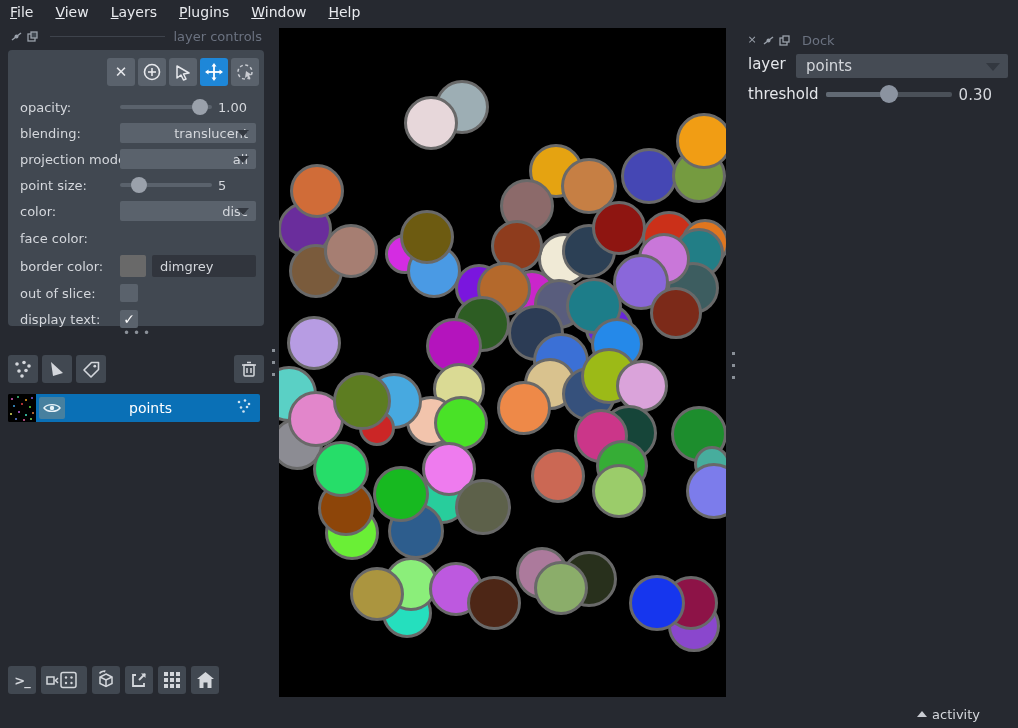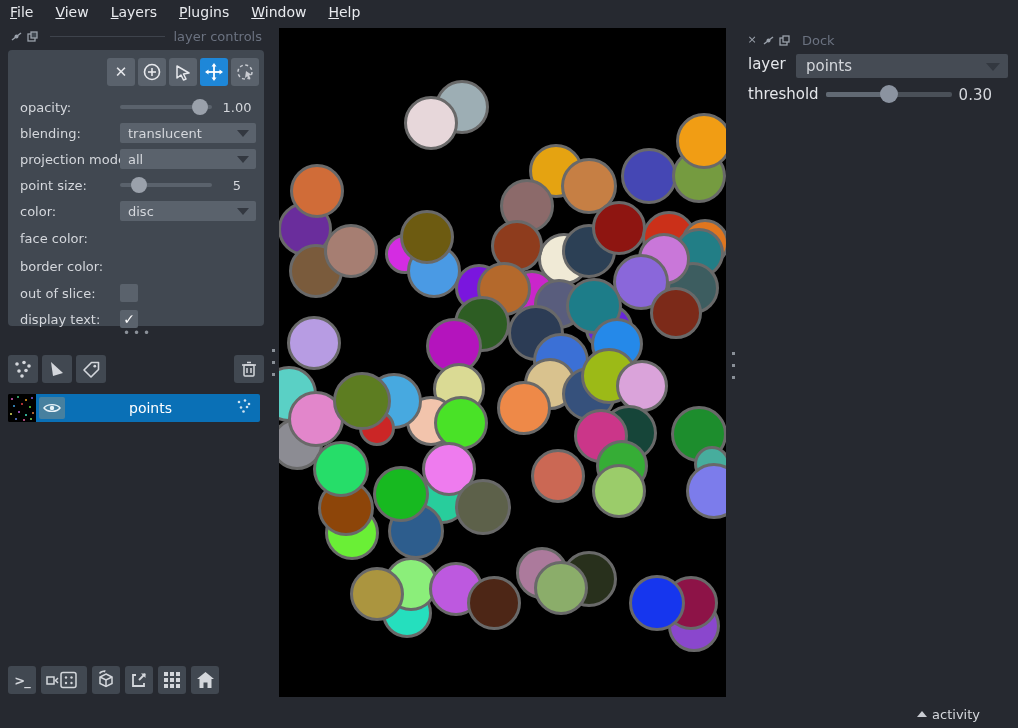--- a/index.html
+++ b/index.html
@@ -20,26 +20,26 @@
   .panel{position:absolute;left:8px;top:50px;width:256px;height:276px;background:#414851;border-radius:4px;}
   .tools{position:absolute;top:8px;right:5px;display:flex;gap:3px;}
   .tool-btn{width:28px;height:28px;background:#5a626c;border-radius:3px;display:flex;align-items:center;justify-content:center;color:#e6e8ec;}
   .tool-btn.active{background:#1e87d8;}
   .tool-btn svg{display:block;}
   .ctl-rows{position:absolute;left:12px;top:44px;right:8px;}
   .ctl-row{display:flex;align-items:center;height:26px;}
   .ctl-row.tall{height:28px;}
   .ctl-label{width:100px;font-size:13px;color:#d4d7dc;white-space:nowrap;}
   .ctl-field{flex:1;display:flex;align-items:center;}
-  .dropdown{flex:1;height:20px;background:#5a626c;border-radius:2px;display:flex;align-items:center;padding:0 8px;font-size:13px;position:relative;}
+  .dropdown{flex:1;height:20px;background:#5a626c;border-radius:2px;display:flex;align-items:center;padding:0 8px;font-size:13px;position:relative;justify-content:flex-end;}
   .dd-arrow{position:absolute;right:7px;top:7px;width:0;height:0;border-left:6px solid transparent;border-right:6px solid transparent;border-top:7px solid #333840;}
   .slider{position:relative;height:16px;flex:1;margin-right:6px;}
   .slider .track{position:absolute;left:0;right:0;top:6px;height:4px;background:#5a626c;border-radius:2px;}
   .slider .handle{position:absolute;top:0;width:16px;height:16px;border-radius:50%;background:#9aa1ab;}
-  .slider-value{width:38px;text-align:center;font-size:13px;}
+  .slider-value{width:38px;text-align:left;font-size:13px;}
   .swatch{width:26px;height:22px;border-radius:2px;margin-right:6px;}
   .text-input{flex:1;height:22px;background:#31353d;border-radius:2px;display:flex;align-items:center;padding:0 8px;font-size:13px;}
   .checkbox{width:18px;height:18px;background:#5a626c;border-radius:2px;display:flex;align-items:center;justify-content:center;font-size:14px;color:transparent;}
   .checkbox.checked{color:#ffffff;}
   .dots-handle{position:absolute;left:120px;top:326px;width:36px;text-align:center;color:#8a9098;font-size:12px;letter-spacing:3px;}
   
   .ll-buttons{position:absolute;left:8px;top:355px;right:746px;height:28px;}
   .ll-btn{position:absolute;top:0;width:30px;height:28px;background:#414851;border-radius:3px;display:flex;align-items:center;justify-content:center;color:#d4d7dc;}
   .layer-row{position:absolute;left:8px;top:394px;width:252px;height:28px;display:flex;}
   .thumb{width:28px;height:28px;background:#000;border-radius:2px 0 0 2px;position:relative;overflow:hidden;flex:none;}
@@ -183,20 +183,24 @@
             <span>disc</span>
             <span class="dd-arrow"></span>
           </div>
         </div>
       </div>
       <div class="ctl-row tall">
         <span class="ctl-label">face color:</span>
       </div>
       <div class="ctl-row tall">
         <span class="ctl-label">border color:</span>
+        <div class="ctl-field">
+          <span class="swatch" style="background: rgb(105, 105, 105);"></span>
+          <span class="text-input">dimgrey</span>
+        </div>
       </div>
       <div class="ctl-row">
         <span class="ctl-label">out of slice:</span>
         <div class="ctl-field">
           <span class="checkbox">✓</span>
         </div>
       </div>
       <div class="ctl-row">
         <span class="ctl-label">display text:</span>
         <div class="ctl-field">

